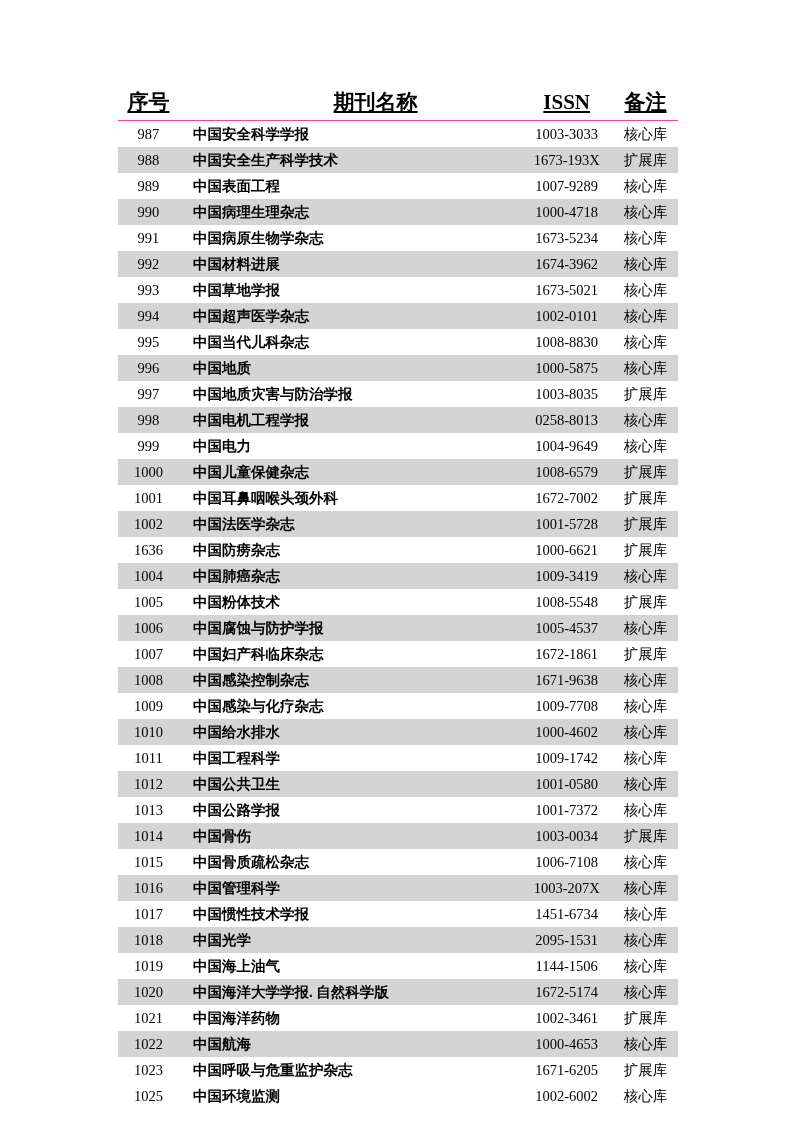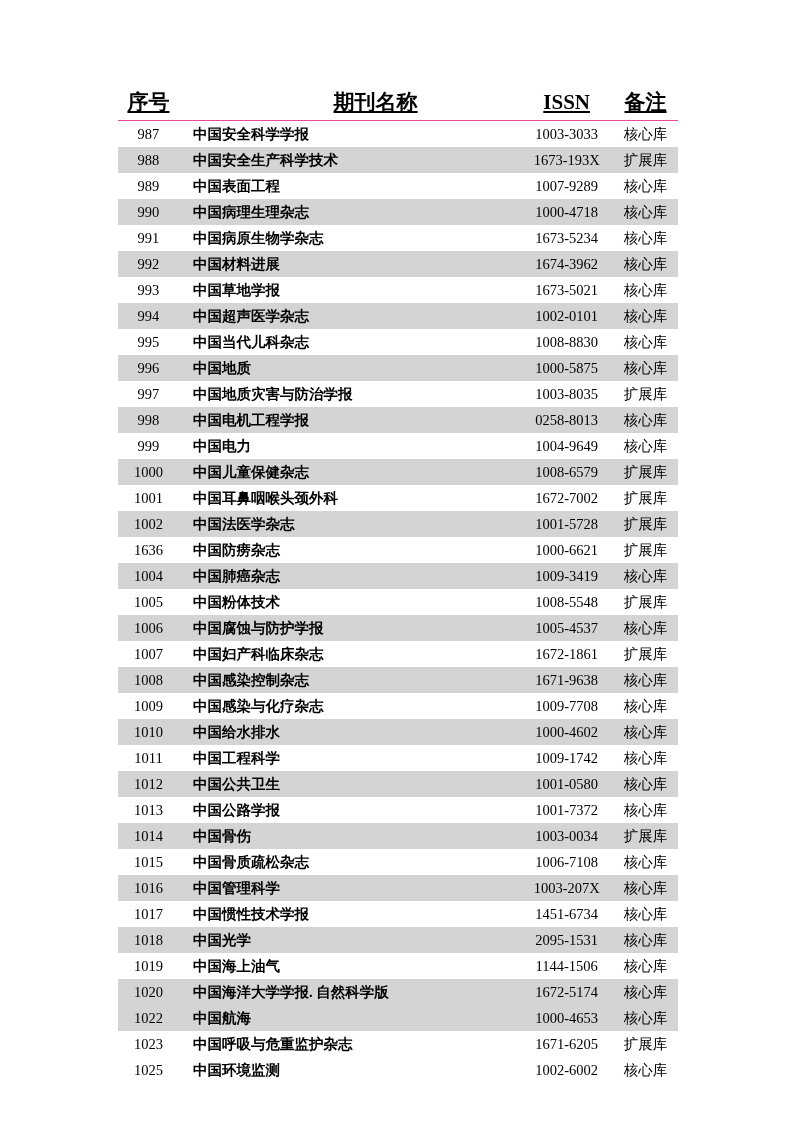--- a/index.html
+++ b/index.html
@@ -283,20 +283,26 @@
             <td class="col-name">中国海上油气</td>
             <td class="col-issn">1144-1506</td>
             <td class="col-note">核心库</td>
           </tr>
           <tr class="shaded">
             <td class="col-no">1020</td>
             <td class="col-name">中国海洋大学学报. 自然科学版</td>
             <td class="col-issn">1672-5174</td>
             <td class="col-note">核心库</td>
           </tr>
+          <tr class="plain">
+            <td class="col-no">1021</td>
+            <td class="col-name">中国海洋药物</td>
+            <td class="col-issn">1002-3461</td>
+            <td class="col-note">扩展库</td>
+          </tr>
           <tr class="shaded">
             <td class="col-no">1022</td>
             <td class="col-name">中国航海</td>
             <td class="col-issn">1000-4653</td>
             <td class="col-note">核心库</td>
           </tr>
           <tr class="plain">
             <td class="col-no">1023</td>
             <td class="col-name">中国呼吸与危重监护杂志</td>
             <td class="col-issn">1671-6205</td>

